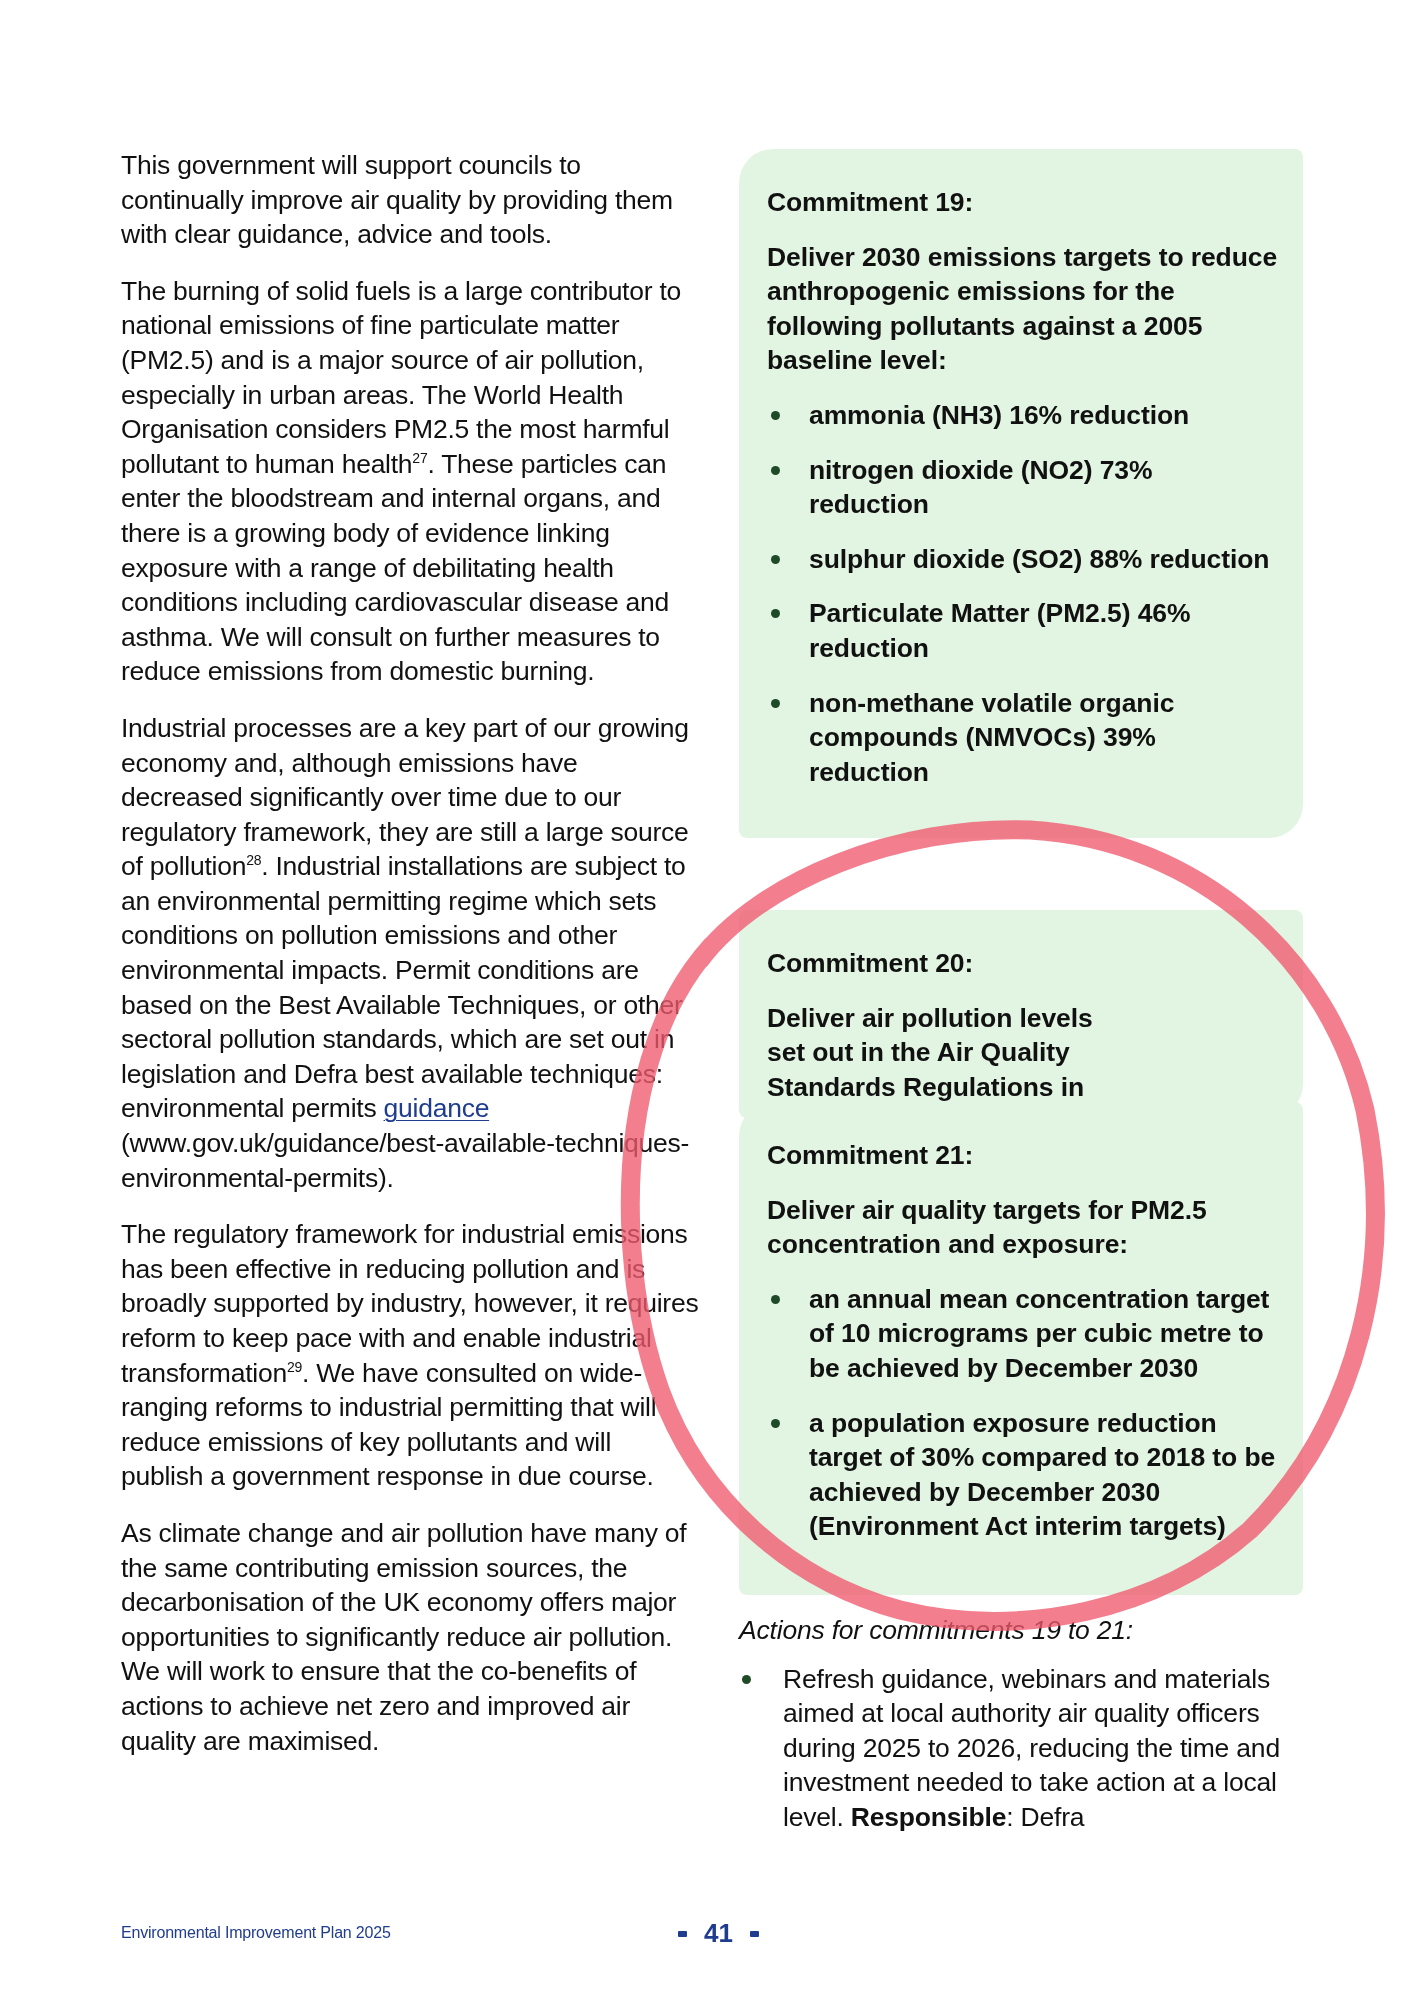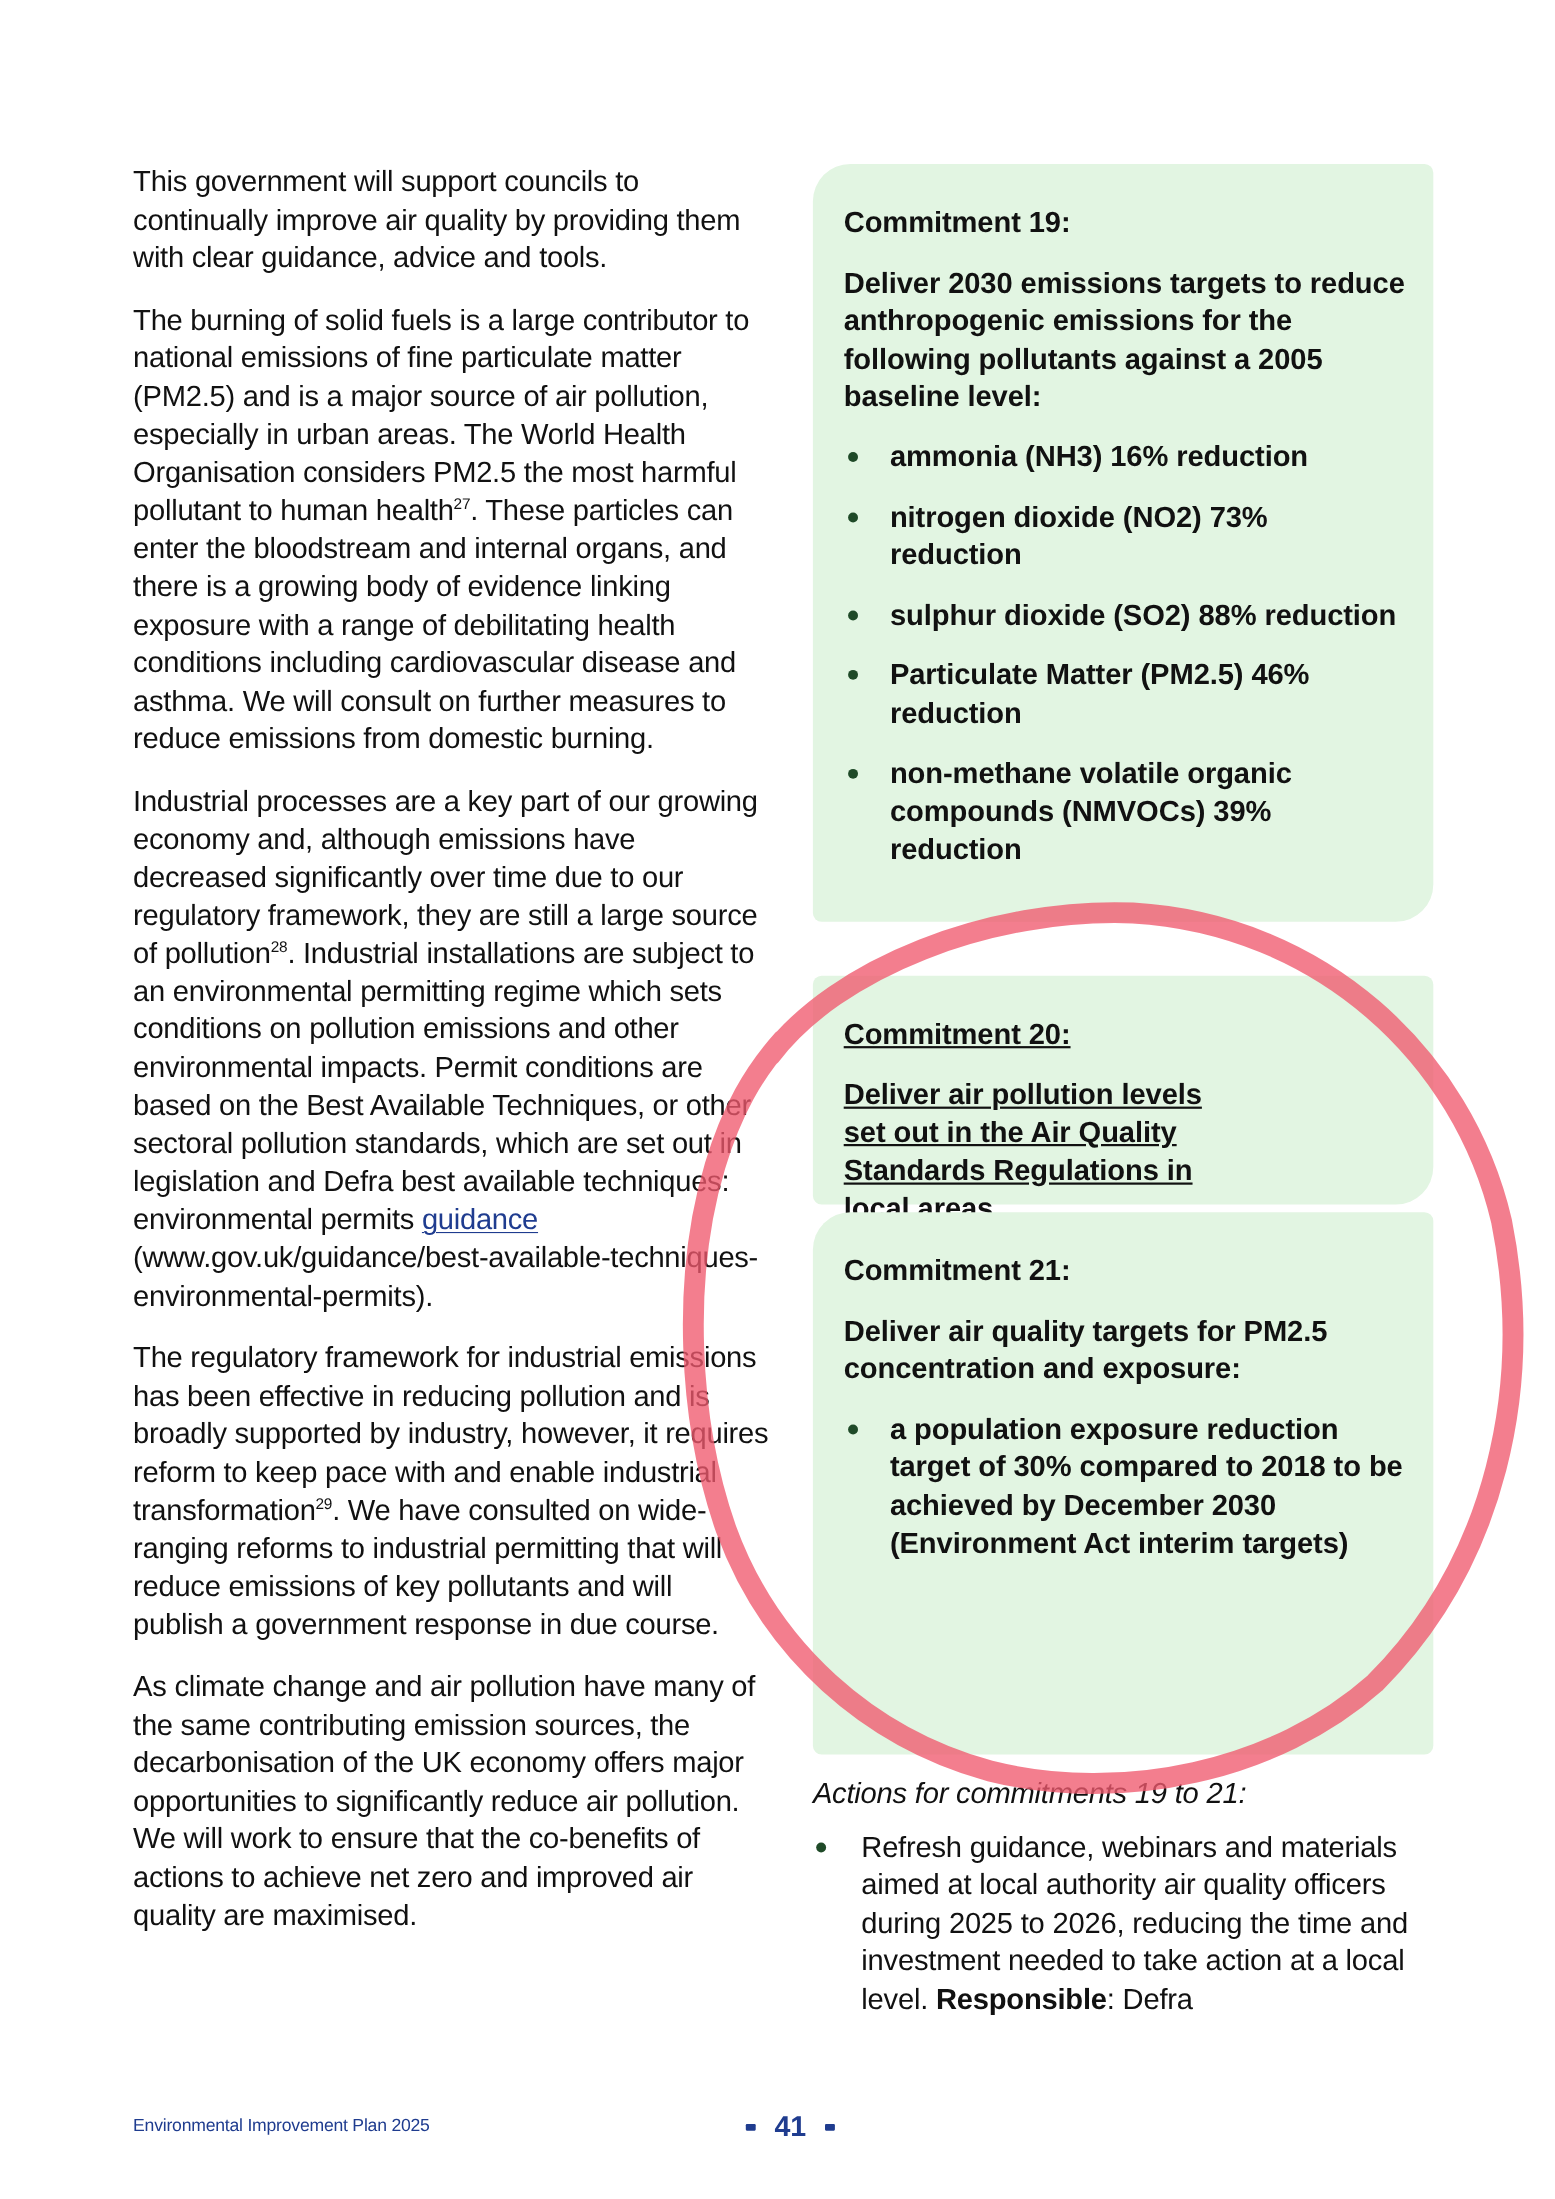--- a/index.html
+++ b/index.html
@@ -4,21 +4,21 @@
 <style>
   html, body { margin:0; padding:0; }
   body { width:1414px; height:1999px; background:#ffffff; position:relative; overflow:hidden;
          font-family:"Liberation Sans", "DejaVu Sans", sans-serif; color:#111111; }
   .left-col { position:absolute; left:121px; top:148px; width:578px; font-size:26.5px; line-height:34.6px; letter-spacing:-0.25px; }
   .left-col p { margin:0 0 22px 0; }
   .left-col sup { font-size:14px; line-height:0; vertical-align:super; }
   .link { color:#1f3c8f; text-decoration:underline; text-decoration-thickness:1px; text-underline-offset:3px; }
   .box { position:absolute; left:739px; width:564px; background:#e2f5e2; box-sizing:border-box; padding:36px 24px 0 28px; font-weight:bold; font-size:26.5px; line-height:34.6px; letter-spacing:-0.1px; }
   .box1 { top:149px; height:689px; border-radius:34px 8px 34px 8px; }
-  .box2 { top:887px; height:208px; border-radius:8px 8px 34px 8px;text-decoration:underline; }
+  .box2 { top:910px; height:208px; border-radius:8px 8px 34px 8px; }
   .box3 { top:1102px; height:493px; border-radius:34px 8px 8px 8px; }
   .box .label { margin:0 0 20px 0; }
   .box .lead { margin:0 0 20px 0; }
   .box ul, .actions ul { list-style:none; margin:0; padding:0; }
   .box li { position:relative; padding-left:42px; margin:0 0 20px 0; }
   .box li .dot, .actions li .dot { position:absolute; left:4px; top:13px; width:9px; height:9px; border-radius:50%; background:#1f4a28; }
   .actions { position:absolute; left:739px; top:1613px; width:560px; font-size:26.5px; line-height:34.6px; letter-spacing:-0.2px; }
   .actions .heading { margin:0 0 14px 0;font-style:italic; }
   .actions li { position:relative; padding-left:44px; }
   .actions li .dot { left:3px; }
@@ -52,20 +52,21 @@
 
 <div class="box box2">
   <p class="label">Commitment 20:</p>
   <p class="lead" style="width:360px">Deliver air pollution levels set out in the Air Quality Standards Regulations in local areas</p>
 </div>
 
 <div class="box box3">
   <p class="label">Commitment 21:</p>
   <p class="lead">Deliver air quality targets for PM2.5 concentration and exposure:</p>
   <ul>
+    <li><span class="dot"></span><span>an annual mean concentration target of 10 micrograms per cubic metre to be achieved by December 2030</span></li>
     <li><span class="dot"></span><span>a population exposure reduction target of 30% compared to 2018 to be achieved by December 2030 (Environment Act interim targets)</span></li>
   </ul>
 </div>
 
 <div class="actions">
   <p class="heading">Actions for commitments 19 to 21:</p>
   <ul>
     <li><span class="dot"></span><span>Refresh guidance, webinars and materials aimed at local authority air quality officers during 2025 to 2026, reducing the time and investment needed to take action at a local level.</span> <b>Responsible</b><span>: Defra</span></li>
   </ul>
 </div>

